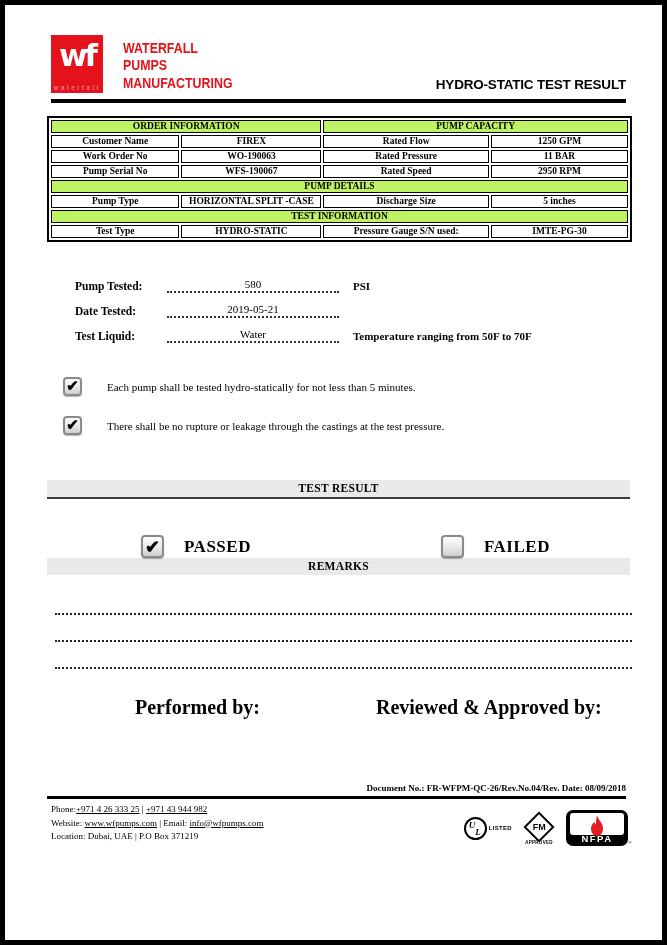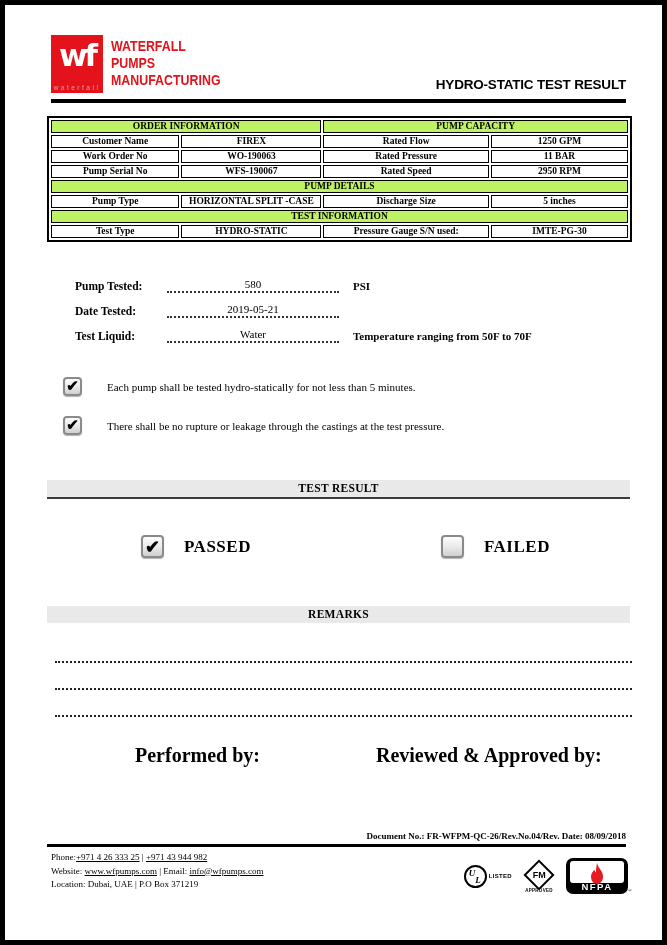--- a/index.html
+++ b/index.html
@@ -6,21 +6,21 @@
   .page {
     position:relative; width:667px; height:945px; box-sizing:border-box;
     border:5px solid #000; background:#fff; overflow:hidden;
     font-family:"Liberation Serif", serif; color:#000;
   }
   
   .header {
     margin:30px 36px 0 46px; display:flex; align-items:flex-end;
     justify-content:space-between; border-bottom:4px solid #000; padding-bottom:6px;
   }
-  .logo-row { display:flex; gap:8px; align-items:flex-start; }
+  .logo-row { display:flex; gap:20px; align-items:center; }
   .logo-box { width:52px; height:58px; background:#e4131b; position:relative; flex:none; }
   .logo-wf {
     position:absolute; top:2px; width:100%; text-align:center; color:#fff;
     font-family:"DejaVu Sans", sans-serif; font-weight:bold; font-size:31px;
     letter-spacing:-3px; line-height:1.2;
   }
   .logo-caption {
     position:absolute; bottom:2px; width:100%; text-align:center;
     color:rgba(255,255,255,0.55); font-family:"Liberation Sans", sans-serif;
     font-size:6.5px; letter-spacing:2.5px;
@@ -65,21 +65,21 @@
     font-size:15px; font-weight:bold; color:#000; line-height:1;
   }
   .statement-text { margin-left:25px; font-size:11px; }
   
   .section-banner {
     margin:0 32px 0 42px; background:#e9e9e9; text-align:center;
     font-weight:bold; font-size:11.5px; padding:2px 0 3px 0; letter-spacing:0.3px;
   }
   .banner-underlined { border-bottom:2px solid #3c3c3c; }
   .banner-result { margin-top:45px; }
-  .banner-remarks { margin-top:48px; }
+  .banner-remarks { }
   
   .result-options { display:flex; align-items:center; margin:36px 0 0 136px; }
   .option { display:flex; align-items:center; }
   .option .checkbox { width:23px; height:23px; font-size:18px; }
   .option-label { margin-left:20px; font-weight:bold; font-size:17px; letter-spacing:0.5px; }
   .option-failed { margin-left:190px; }
   
   .remark-lines { margin:13px 30px 0 50px; }
   .remark-line { height:25px; border-bottom:2px dotted #222; }
   

